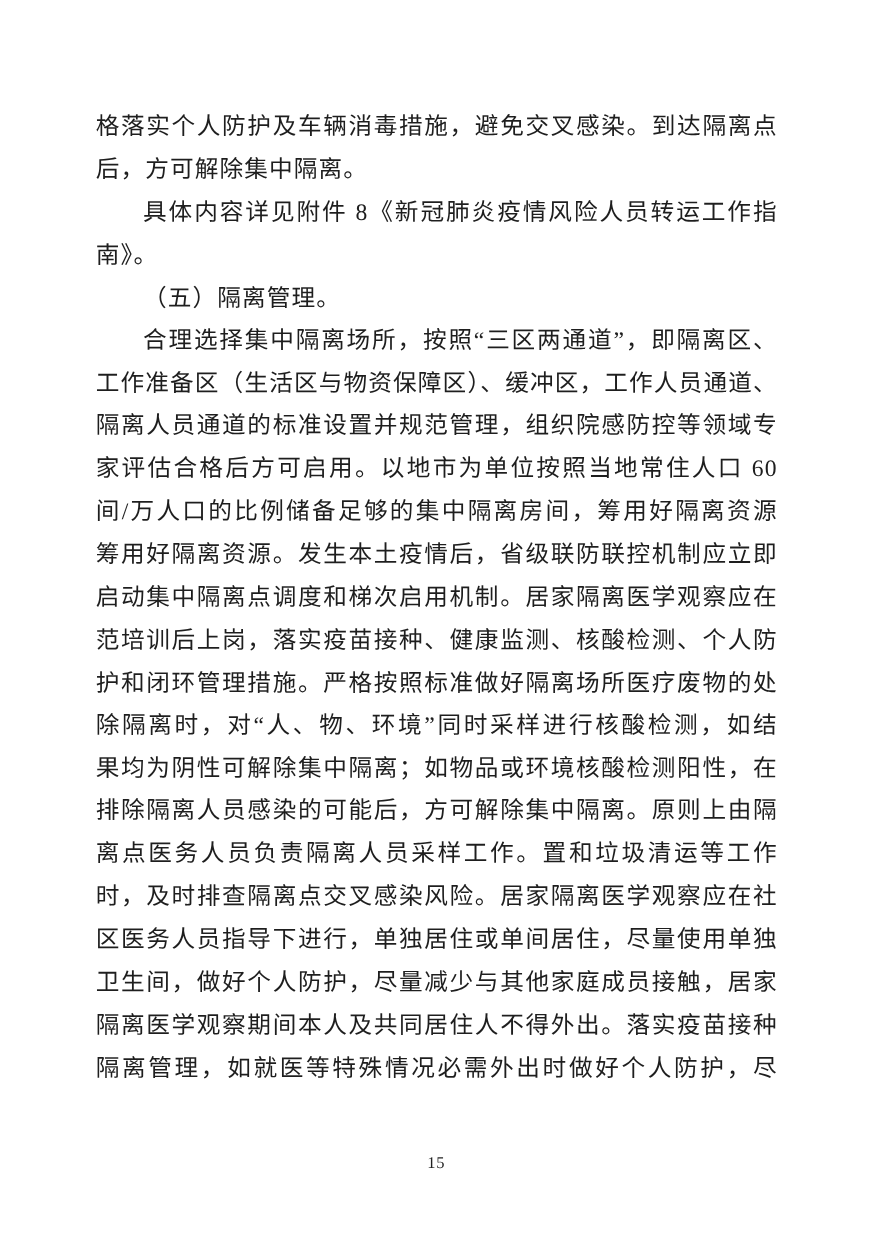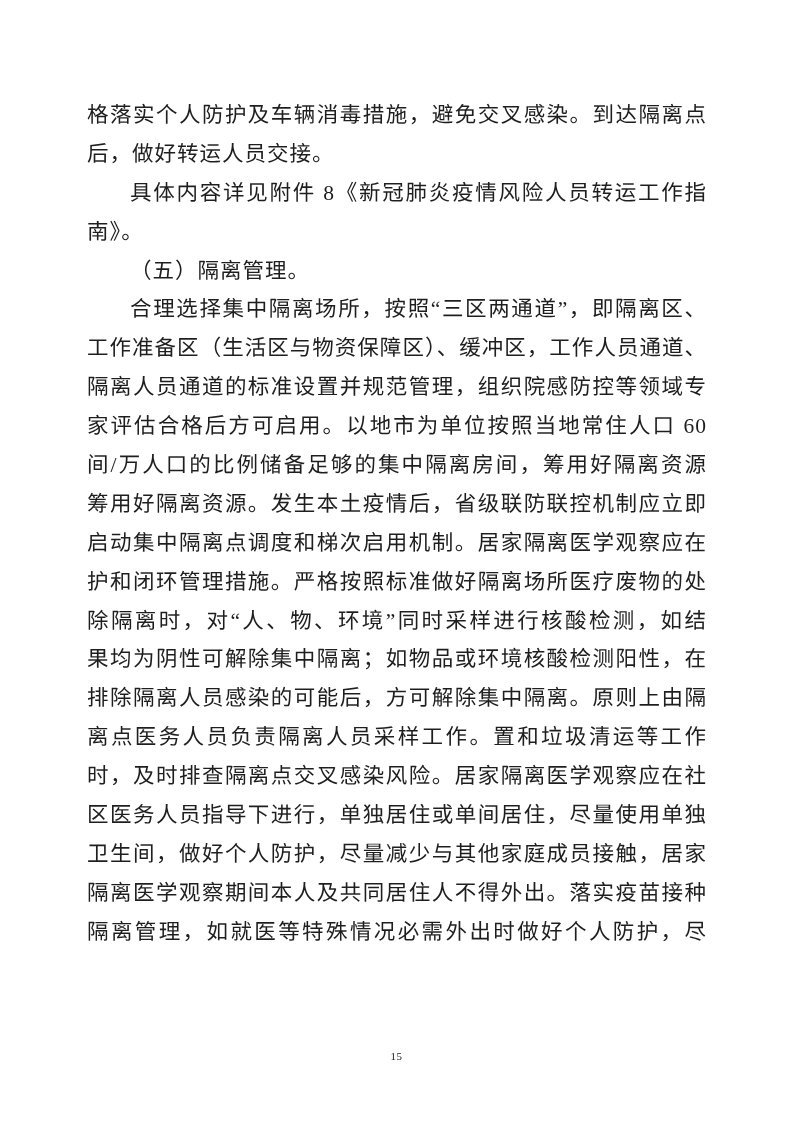--- a/index.html
+++ b/index.html
@@ -44,42 +44,43 @@
   }
   .line.indent {
     text-indent: 43px;
   }
   .page-num {
     position: absolute;
     top: 1050px;
     left: 0;
     width: 100%;
     text-align: center;
-    font-size: 11px;
+    font-size: 15px;
     letter-spacing: 0.5px;
     color: #222222;
   }
 </style>
 </head>
 <body>
 
 <div class="page">
   <div class="doc-body">
       <div class="line fill">格落实个人防护及车辆消毒措施，避免交叉感染。到达隔离点</div>
-      <div class="line">后，做好转运人员交接。</div>
+      <div class="line">后，方可解除集中隔离。</div>
       <div class="line fill indent">具体内容详见附件 8《新冠肺炎疫情风险人员转运工作指</div>
       <div class="line">南》。</div>
       <div class="line indent">（五）隔离管理。</div>
       <div class="line fill indent">合理选择集中隔离场所，按照“三区两通道”，即隔离区、</div>
       <div class="line fill">工作准备区（生活区与物资保障区）、缓冲区，工作人员通道、</div>
       <div class="line fill">隔离人员通道的标准设置并规范管理，组织院感防控等领域专</div>
       <div class="line fill">家评估合格后方可启用。以地市为单位按照当地常住人口 60</div>
       <div class="line fill">间/万人口的比例储备足够的集中隔离房间，筹用好隔离资源</div>
       <div class="line fill">筹用好隔离资源。发生本土疫情后，省级联防联控机制应立即</div>
       <div class="line fill">启动集中隔离点调度和梯次启用机制。居家隔离医学观察应在社</div>
+      <div class="line fill">范培训后上岗，落实疫苗接种、健康监测、核酸检测、个人防</div>
       <div class="line fill">护和闭环管理措施。严格按照标准做好隔离场所医疗废物的处</div>
       <div class="line fill">除隔离时，对“人、物、环境”同时采样进行核酸检测，如结</div>
       <div class="line fill">果均为阴性可解除集中隔离；如物品或环境核酸检测阳性，在</div>
       <div class="line fill">排除隔离人员感染的可能后，方可解除集中隔离。原则上由隔</div>
       <div class="line fill">离点医务人员负责隔离人员采样工作。置和垃圾清运等工作</div>
       <div class="line fill">时，及时排查隔离点交叉感染风险。居家隔离医学观察应在社</div>
       <div class="line fill">区医务人员指导下进行，单独居住或单间居住，尽量使用单独</div>
       <div class="line fill">卫生间，做好个人防护，尽量减少与其他家庭成员接触，居家</div>
       <div class="line fill">隔离医学观察期间本人及共同居住人不得外出。落实疫苗接种</div>
       <div class="line fill">隔离管理，如就医等特殊情况必需外出时做好个人防护，尽</div>

